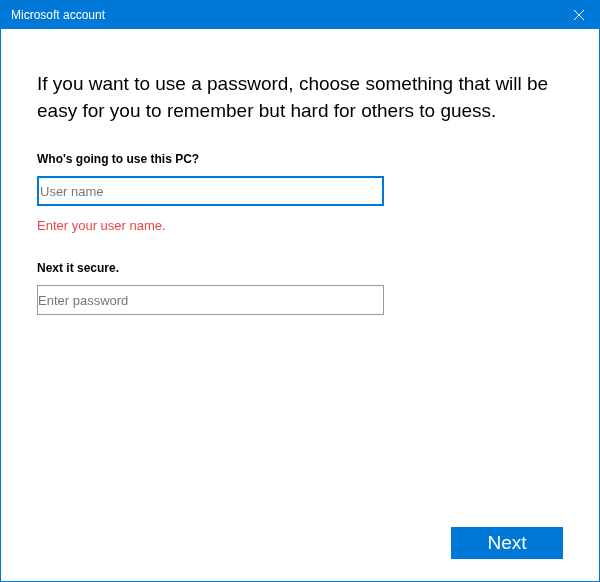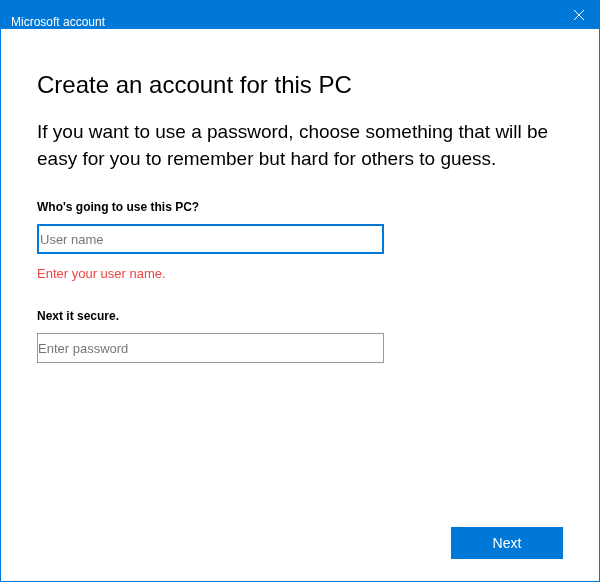--- a/index.html
+++ b/index.html
@@ -12,21 +12,21 @@
       width: 600px;
       height: 582px;
       background: #fff;
       position: relative;
       border: 1px solid #0078d7;
     }
     .titlebar {
       background: #0078d7;
       height: 28px;
       display: flex;
-      align-items: flex-end;
+      align-items: center;
       justify-content: space-between;
       padding-left: 10px;
       color: #fff;
       font-size: 12px;
     }
     .close-btn {
       width: 40px;
       height: 28px;
       display: flex;
       align-items: center;
@@ -84,21 +84,21 @@
       position: absolute;
       bottom: 22px;
       right: 36px;
       display: flex;
       gap: 6px;
     }
     .btn {
       width: 112px;
       height: 32px;
       border: none;
-      font-size: 14px;
+      font-size: 19px;
       cursor: pointer;
     }
     .btn-primary {
       background: #0078d7;
       color: #fff;
     }
     .btn-secondary {
       background: #ccc;
       color: #000;
     }
@@ -111,21 +111,20 @@
   <div class="close-btn">
     <span>
       <svg width="10" height="10" viewBox="0 0 10 10">
           <path d="M0 0 L10 10 M10 0 L0 10" stroke="#fff" stroke-width="1" fill="none"></path>
         </svg>
     </span>
   </div>
 </div>
 
 <div class="content">
-  <h1 class="page-title">Create an account for this PC</h1>
   <p class="subtitle">If you want to use a password, choose something that will be easy for you to remember but hard for others to guess.</p>
 
   <div class="section-label">Who's going to use this PC?</div>
   <input type="text" class="text-input focused" placeholder="User name" style="">
   <div class="error-text">Enter your user name.</div>
 
   <div class="section-label">Next it secure.</div>
   <input type="password" class="text-input" placeholder="Enter password" style="">
 </div>
 

